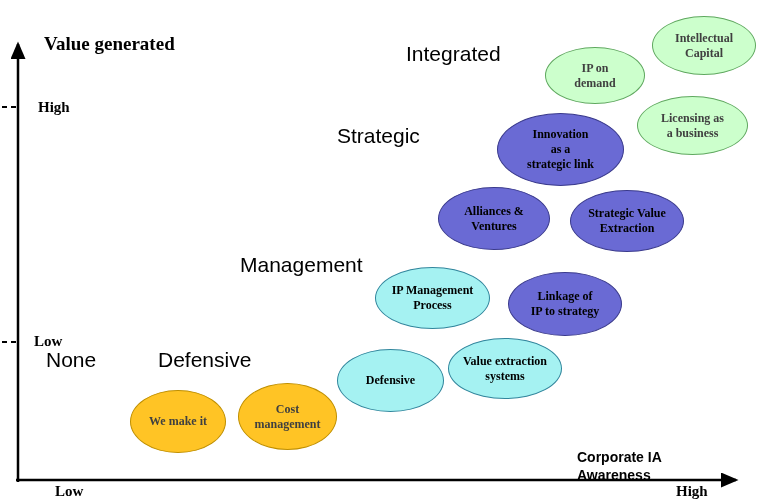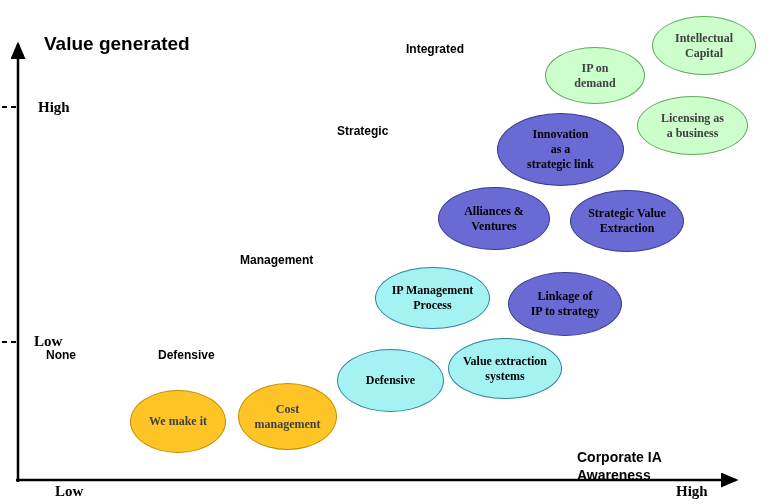--- a/index.html
+++ b/index.html
@@ -9,21 +9,21 @@
     width: 776px;
     height: 504px;
     background: #FFFFFF;
     overflow: hidden;
     font-family: "Liberation Serif", serif;
     color: #000;
   }
   .axes-svg { position: absolute; left: 0; top: 0; width: 776px; height: 504px; }
   .chart-title {
     position: absolute; left: 44px; top: 33px;
-    font-family: Liberation Sans, sans-serif;
+    font-family: Liberation Serif, serif;
     font-size: 19px; font-weight: bold;
   }
   .ytick {
     position: absolute;
     font-family: "Liberation Serif", serif;
     font-size: 15px; font-weight: bold;
   }
   .ytick.high { left: 38px; top: 99px; }
   .ytick.low  { left: 34px; top: 333px; }
   .xend {
@@ -35,21 +35,21 @@
   .xend.high { left: 676px; }
   .x-title {
     position: absolute; left: 577px; top: 408px;
     font-family: "Liberation Sans", sans-serif;
     font-size: 14px; font-weight: bold;
     white-space: pre-line; line-height: 1.3; margin-top: 40px;
   }
   .stage {
     position: absolute;
     font-family: "Liberation Sans", sans-serif;
-    font-size: 12px; font-weight: bold;
+    font-size: 21px; font-weight: normal;
   }
   .stage.none       { left: 46px;  top: 348px; }
   .stage.defensive  { left: 158px; top: 348px; }
   .stage.proactive  { left: 240px; top: 253px; }
   .stage.strategic  { left: 337px; top: 124px; }
   .stage.integrated { left: 406px; top: 42px; }
   .bubble {
     position: absolute;
     border-radius: 50%;
     display: flex; align-items: center; justify-content: center;

